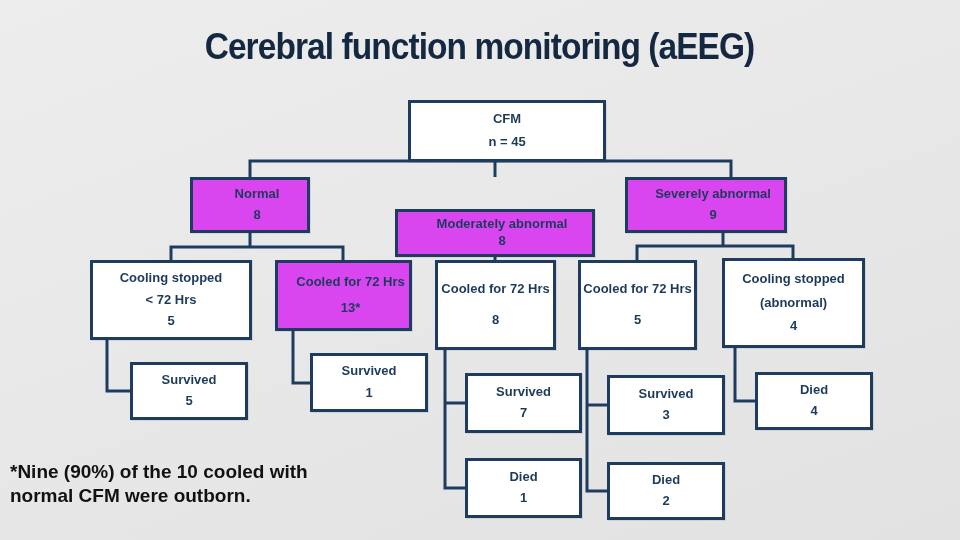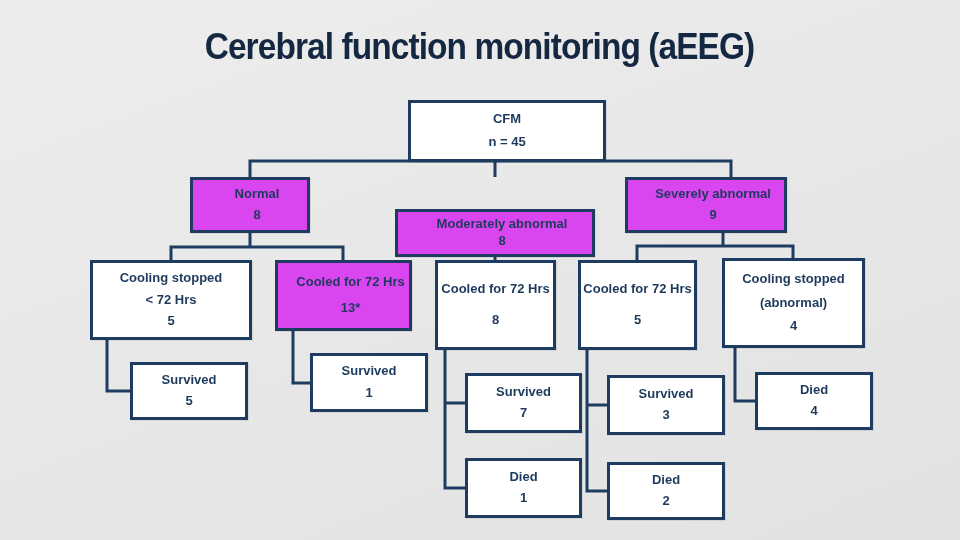--- a/index.html
+++ b/index.html
@@ -134,15 +134,17 @@
     <div>Died</div>
     <div>1</div>
   </div>
 
   <div class="node" style="left:607px;top:462px;width:118px;height:58px;">
     <div>Died</div>
     <div>2</div>
   </div>
 
   <div class="footnote">
+    <div>*Nine (90%) of the 10 cooled with</div>
+    <div>normal CFM were outborn.</div>
   </div>
 
 </div>
 
 </body></html>

